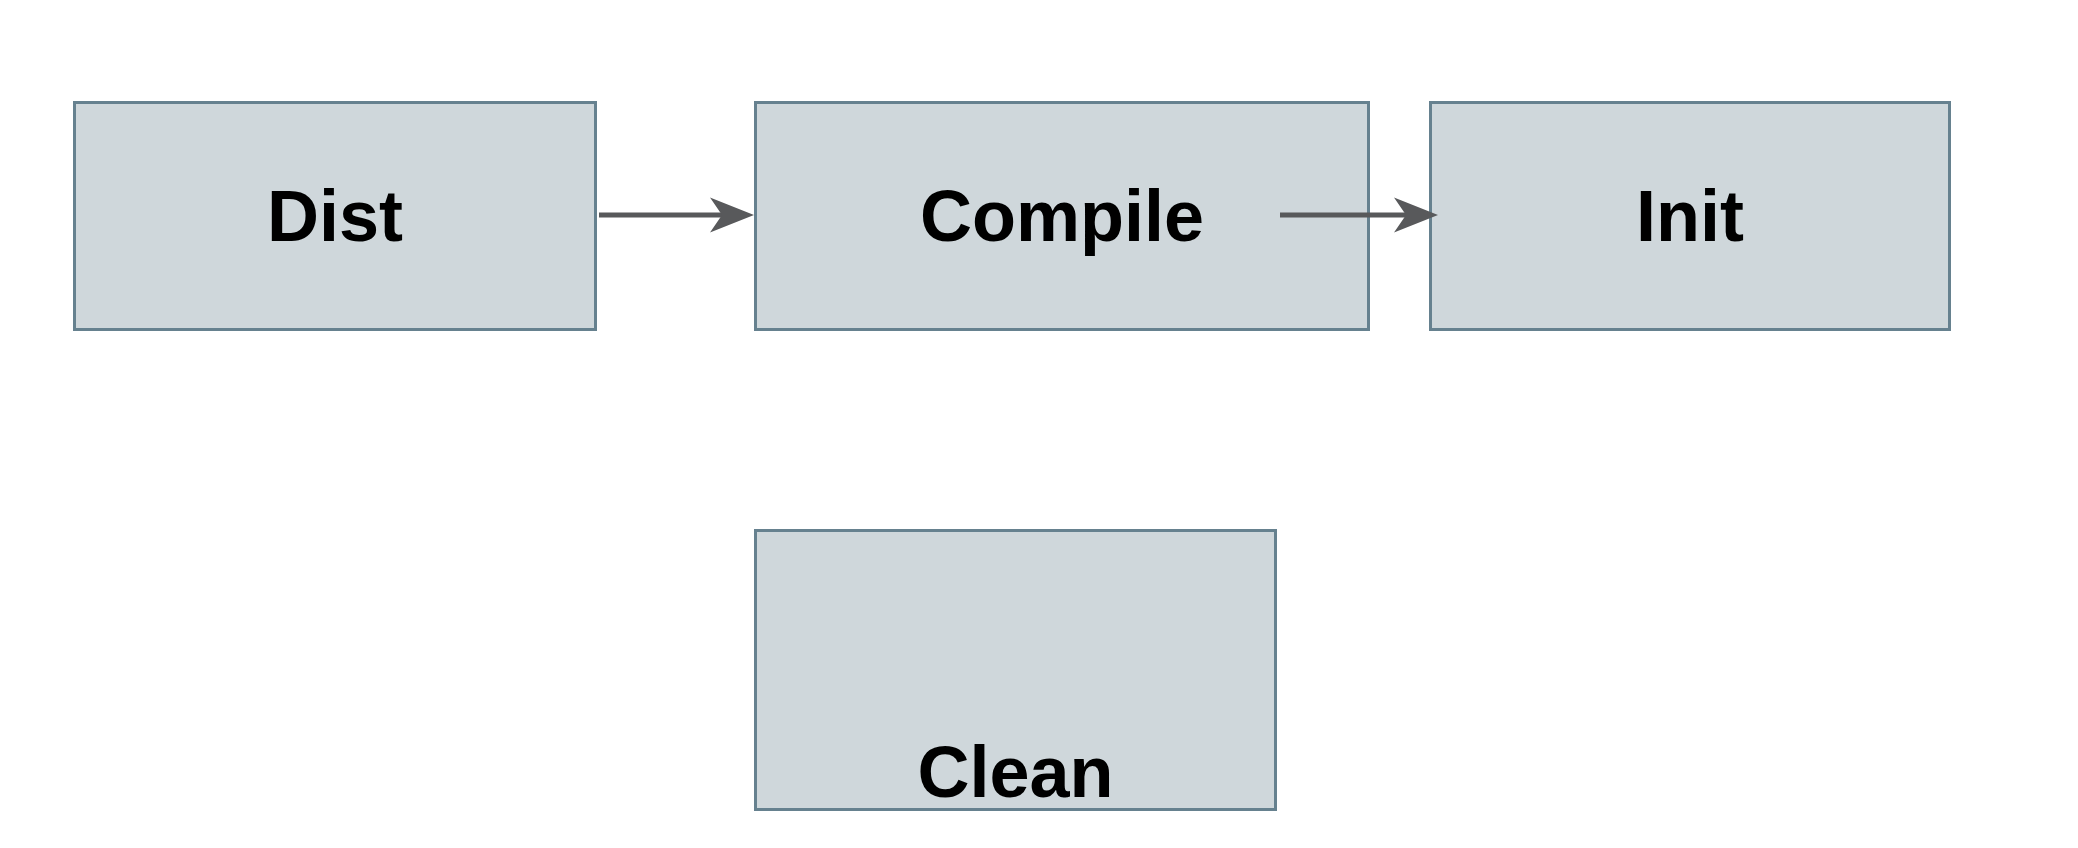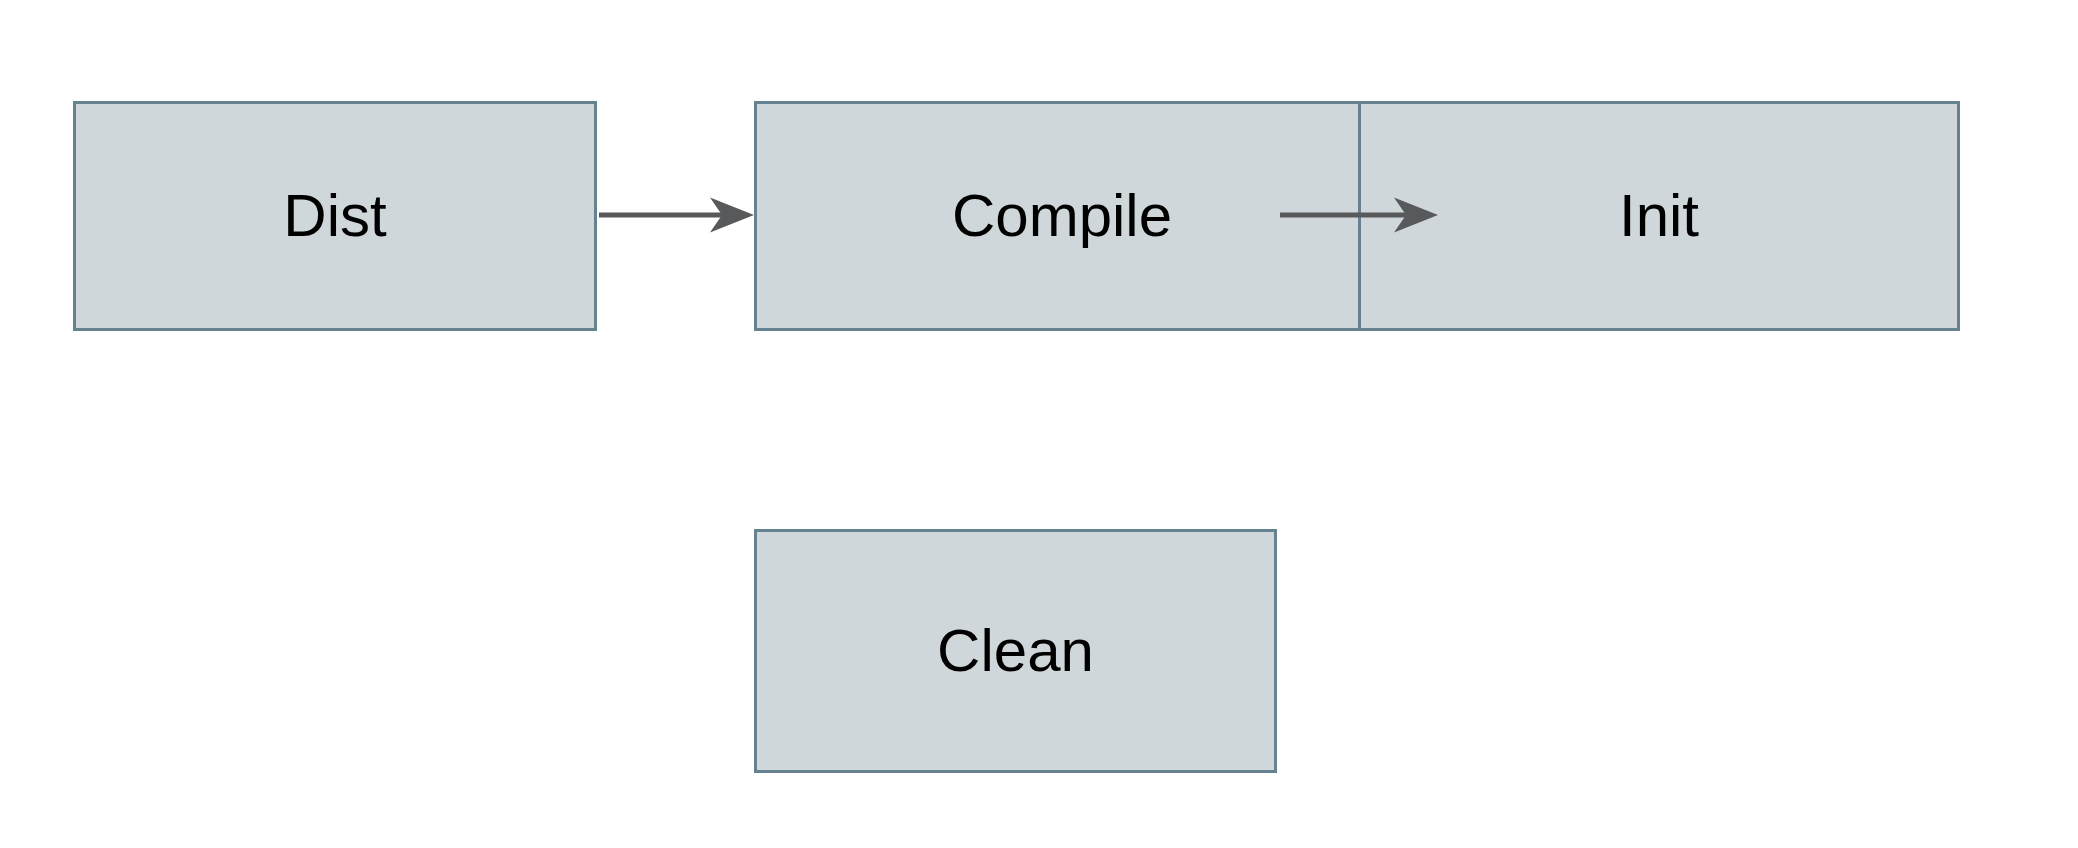--- a/index.html
+++ b/index.html
@@ -24,31 +24,31 @@
   .node {
     position: absolute;
     box-sizing: border-box;
     background: var(--node-fill);
     border: 3px solid var(--node-border);
     display: flex;
     align-items: center;
     justify-content: center;
   }
   .node-label {
-    font-size: 60px;
-    font-weight: 400;
+    font-size: 72px;
+    font-weight: 700;
     color: var(--text);
     letter-spacing: 0;
     line-height: 1;
     white-space: nowrap;
   }
   .node-dist    { left: 73px;   top: 101px; width: 524px; height: 230px; }
   .node-compile { left: 754px;  top: 101px; width: 616px; height: 230px; }
-  .node-init    { left: 1358px; top: 101px; width: 602px; height: 230px; }
-  .node-clean   { left: 754px;  top: 529px; width: 523px; height: 244px; }
+  .node-init    { left: 1429px; top: 101px; width: 522px; height: 230px; }
+  .node-clean   { left: 754px;  top: 529px; width: 523px; height: 282px; align-items: flex-end; }
   .edges {
     position: absolute;
     left: 0; top: 0;
     width: 2078px;
     height: 848px;
     pointer-events: none;
   }
   .edge-shaft { stroke: var(--arrow); stroke-width: 5; }
   .edge-head  { fill: var(--arrow); stroke: none; }
 </style>

